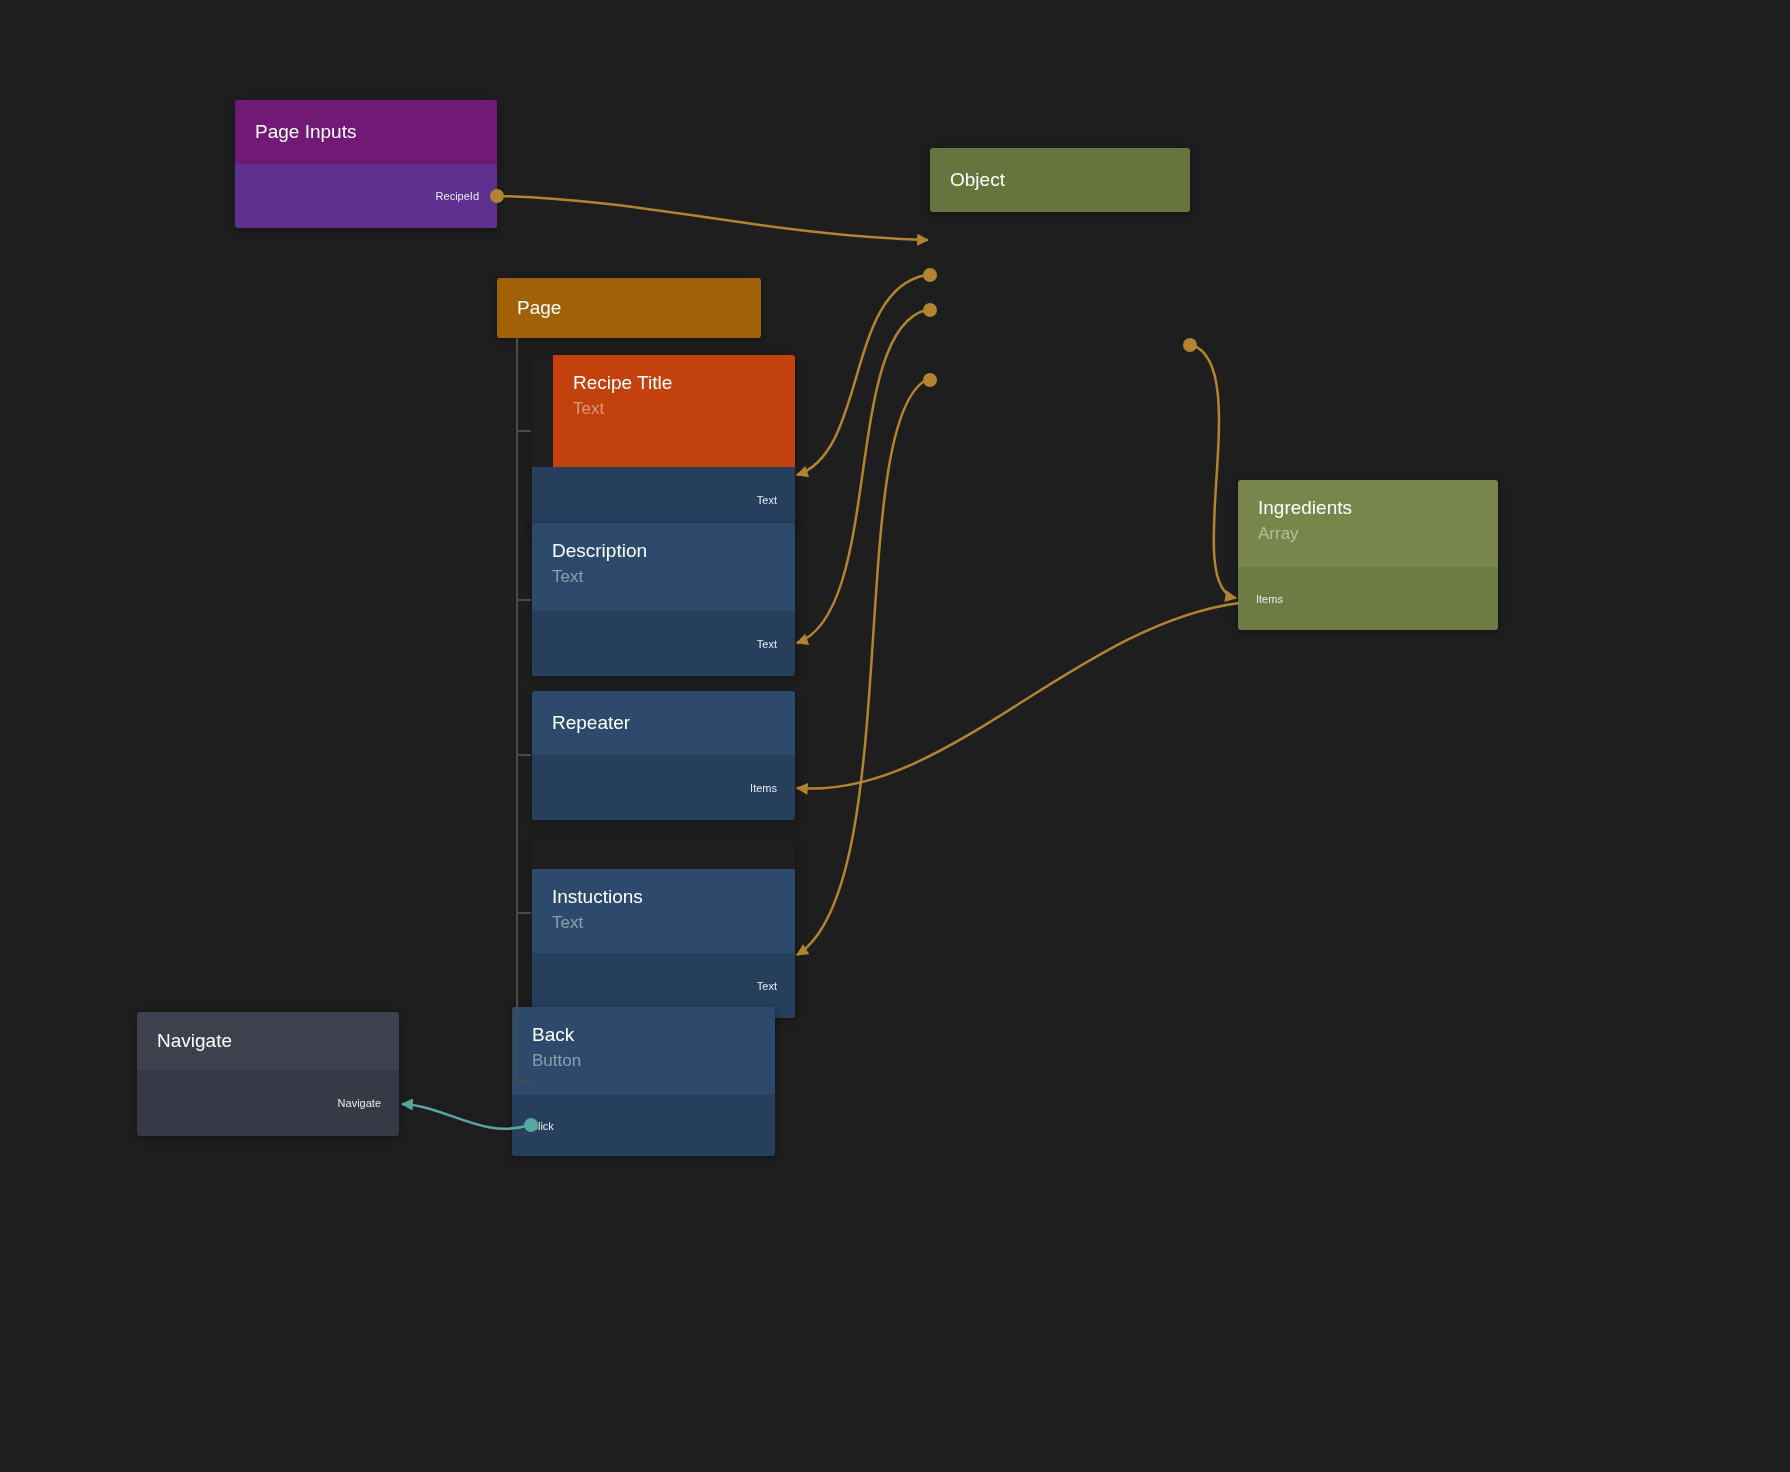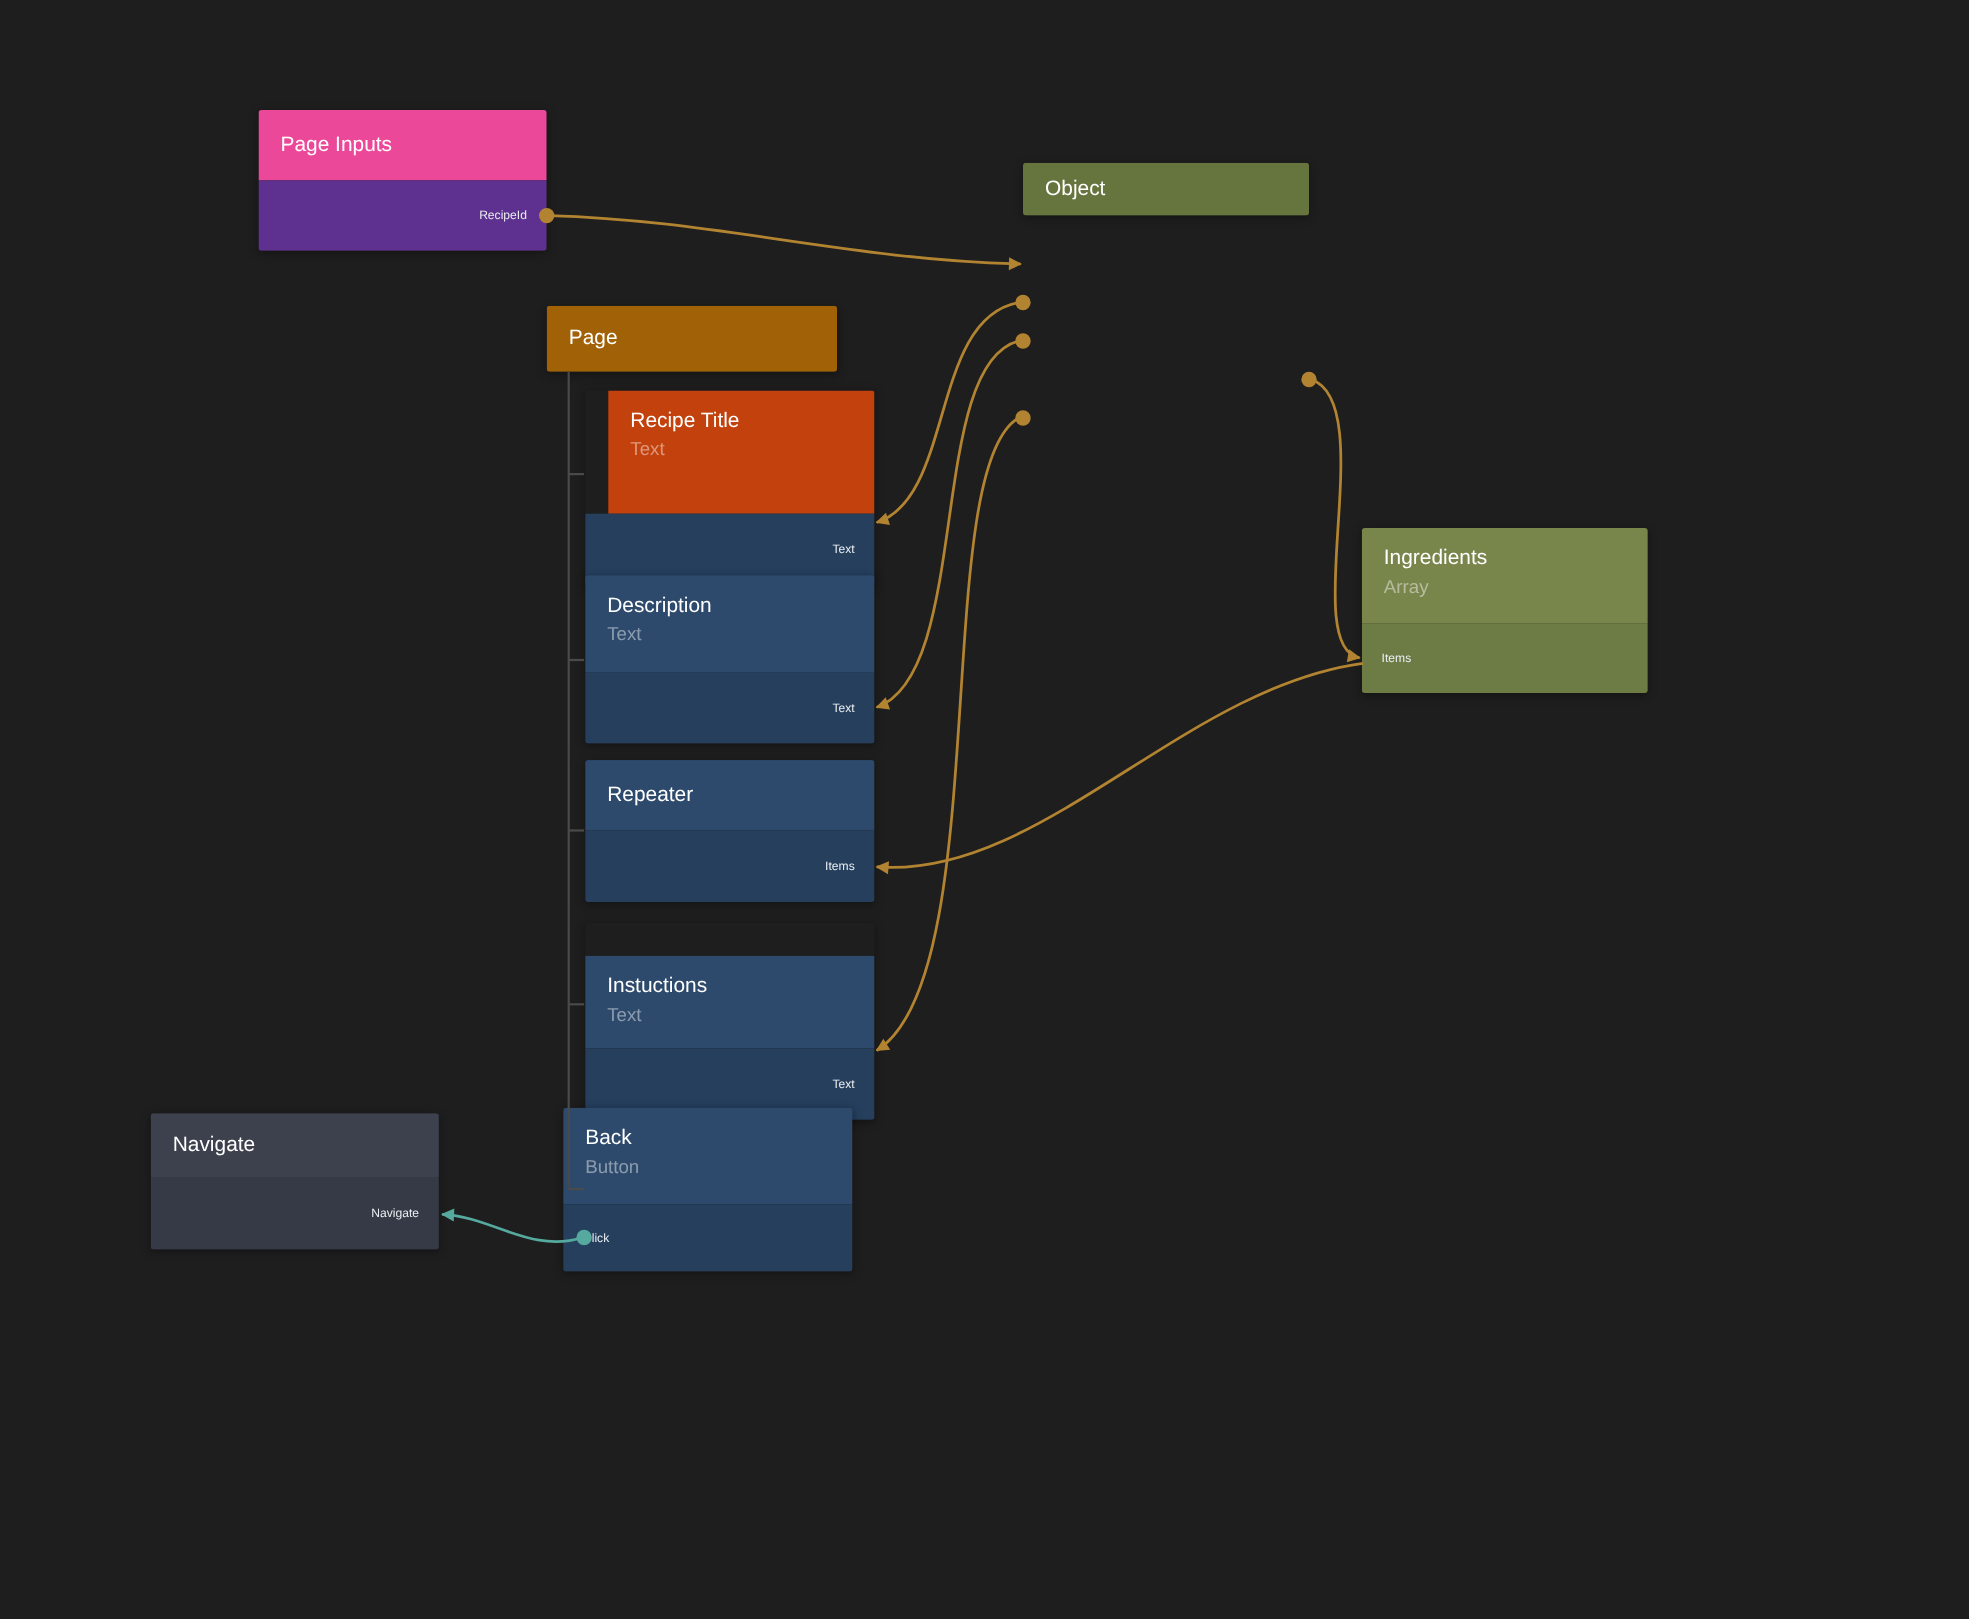--- a/index.html
+++ b/index.html
@@ -61,21 +61,21 @@
   .pr-right {
     justify-content: flex-end;
   }
 </style>
 </head>
 <body>
 
 <div class="stage">
 
   <div class="node" style="left:235px;top:100px;width:262px;">
-    <div class="sec head-solo" style="height:64px;background:#ec4899;">
+    <div class="sec head-solo" style="height:64px;background:#701a75;">
       <span class="title">Page Inputs</span>
     </div>
     <div class="sec" style="background:#5e3190;">
       <div class="portrow pr-right" style="height:64px;">
         <span>RecipeId</span>
       </div>
     </div>
   </div>
 
   <div class="node" style="left:497px;top:278px;width:264px;">
@@ -127,21 +127,21 @@
     <div class="sec titleblock" style="height:88px;background:#2d4a6c;">
       <div class="title">Back</div>
       <div class="subtitle">Button</div>
     </div>
     <div class="portrow" style="height:61px;background:#253f5d;">
       <span>Click</span>
     </div>
   </div>
 
   <div class="node" style="left:930px;top:148px;width:260px;">
-    <div class="sec head-solo" style="height:48px;background:#66743e;">
+    <div class="sec head-solo" style="height:64px;background:#66743e;">
       <span class="title">Object</span>
     </div>
   </div>
 
   <div class="node" style="left:1238px;top:480px;width:260px;">
     <div class="sec titleblock" style="height:87px;background:#78864c;">
       <div class="title">Ingredients</div>
       <div class="subtitle">Array</div>
     </div>
     <div class="portrow" style="height:63px;background:#6d7b45;">

